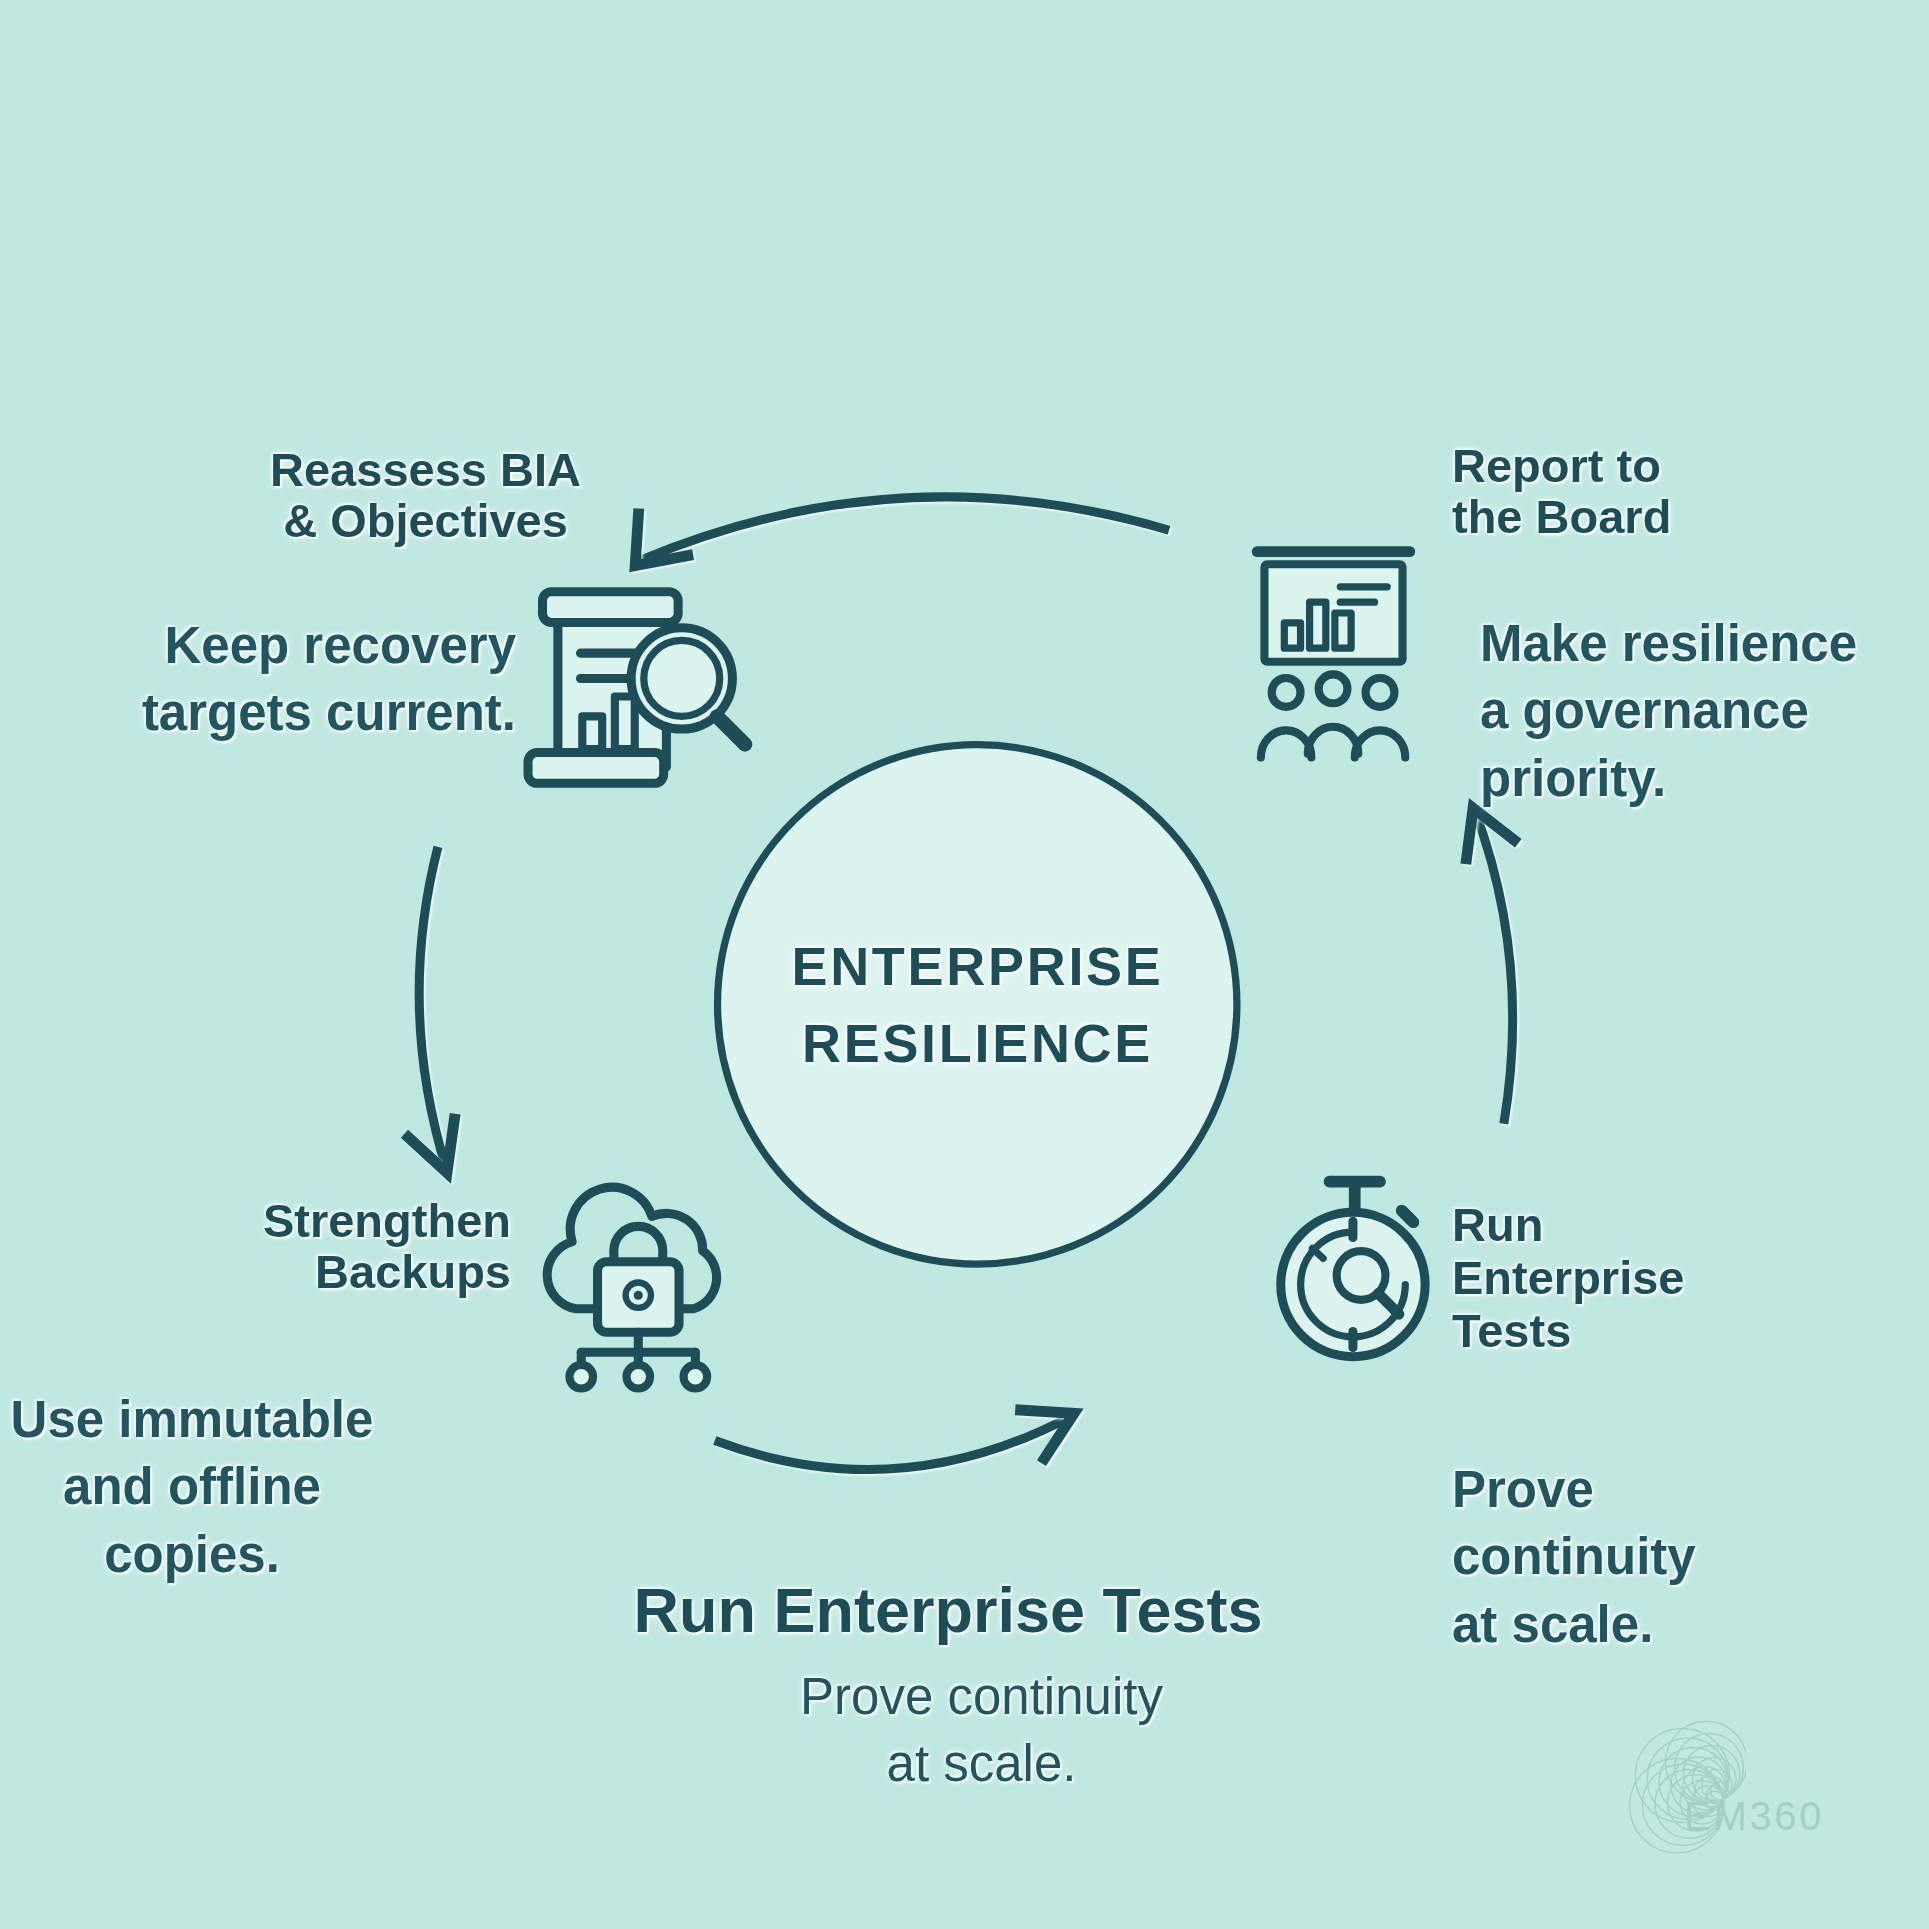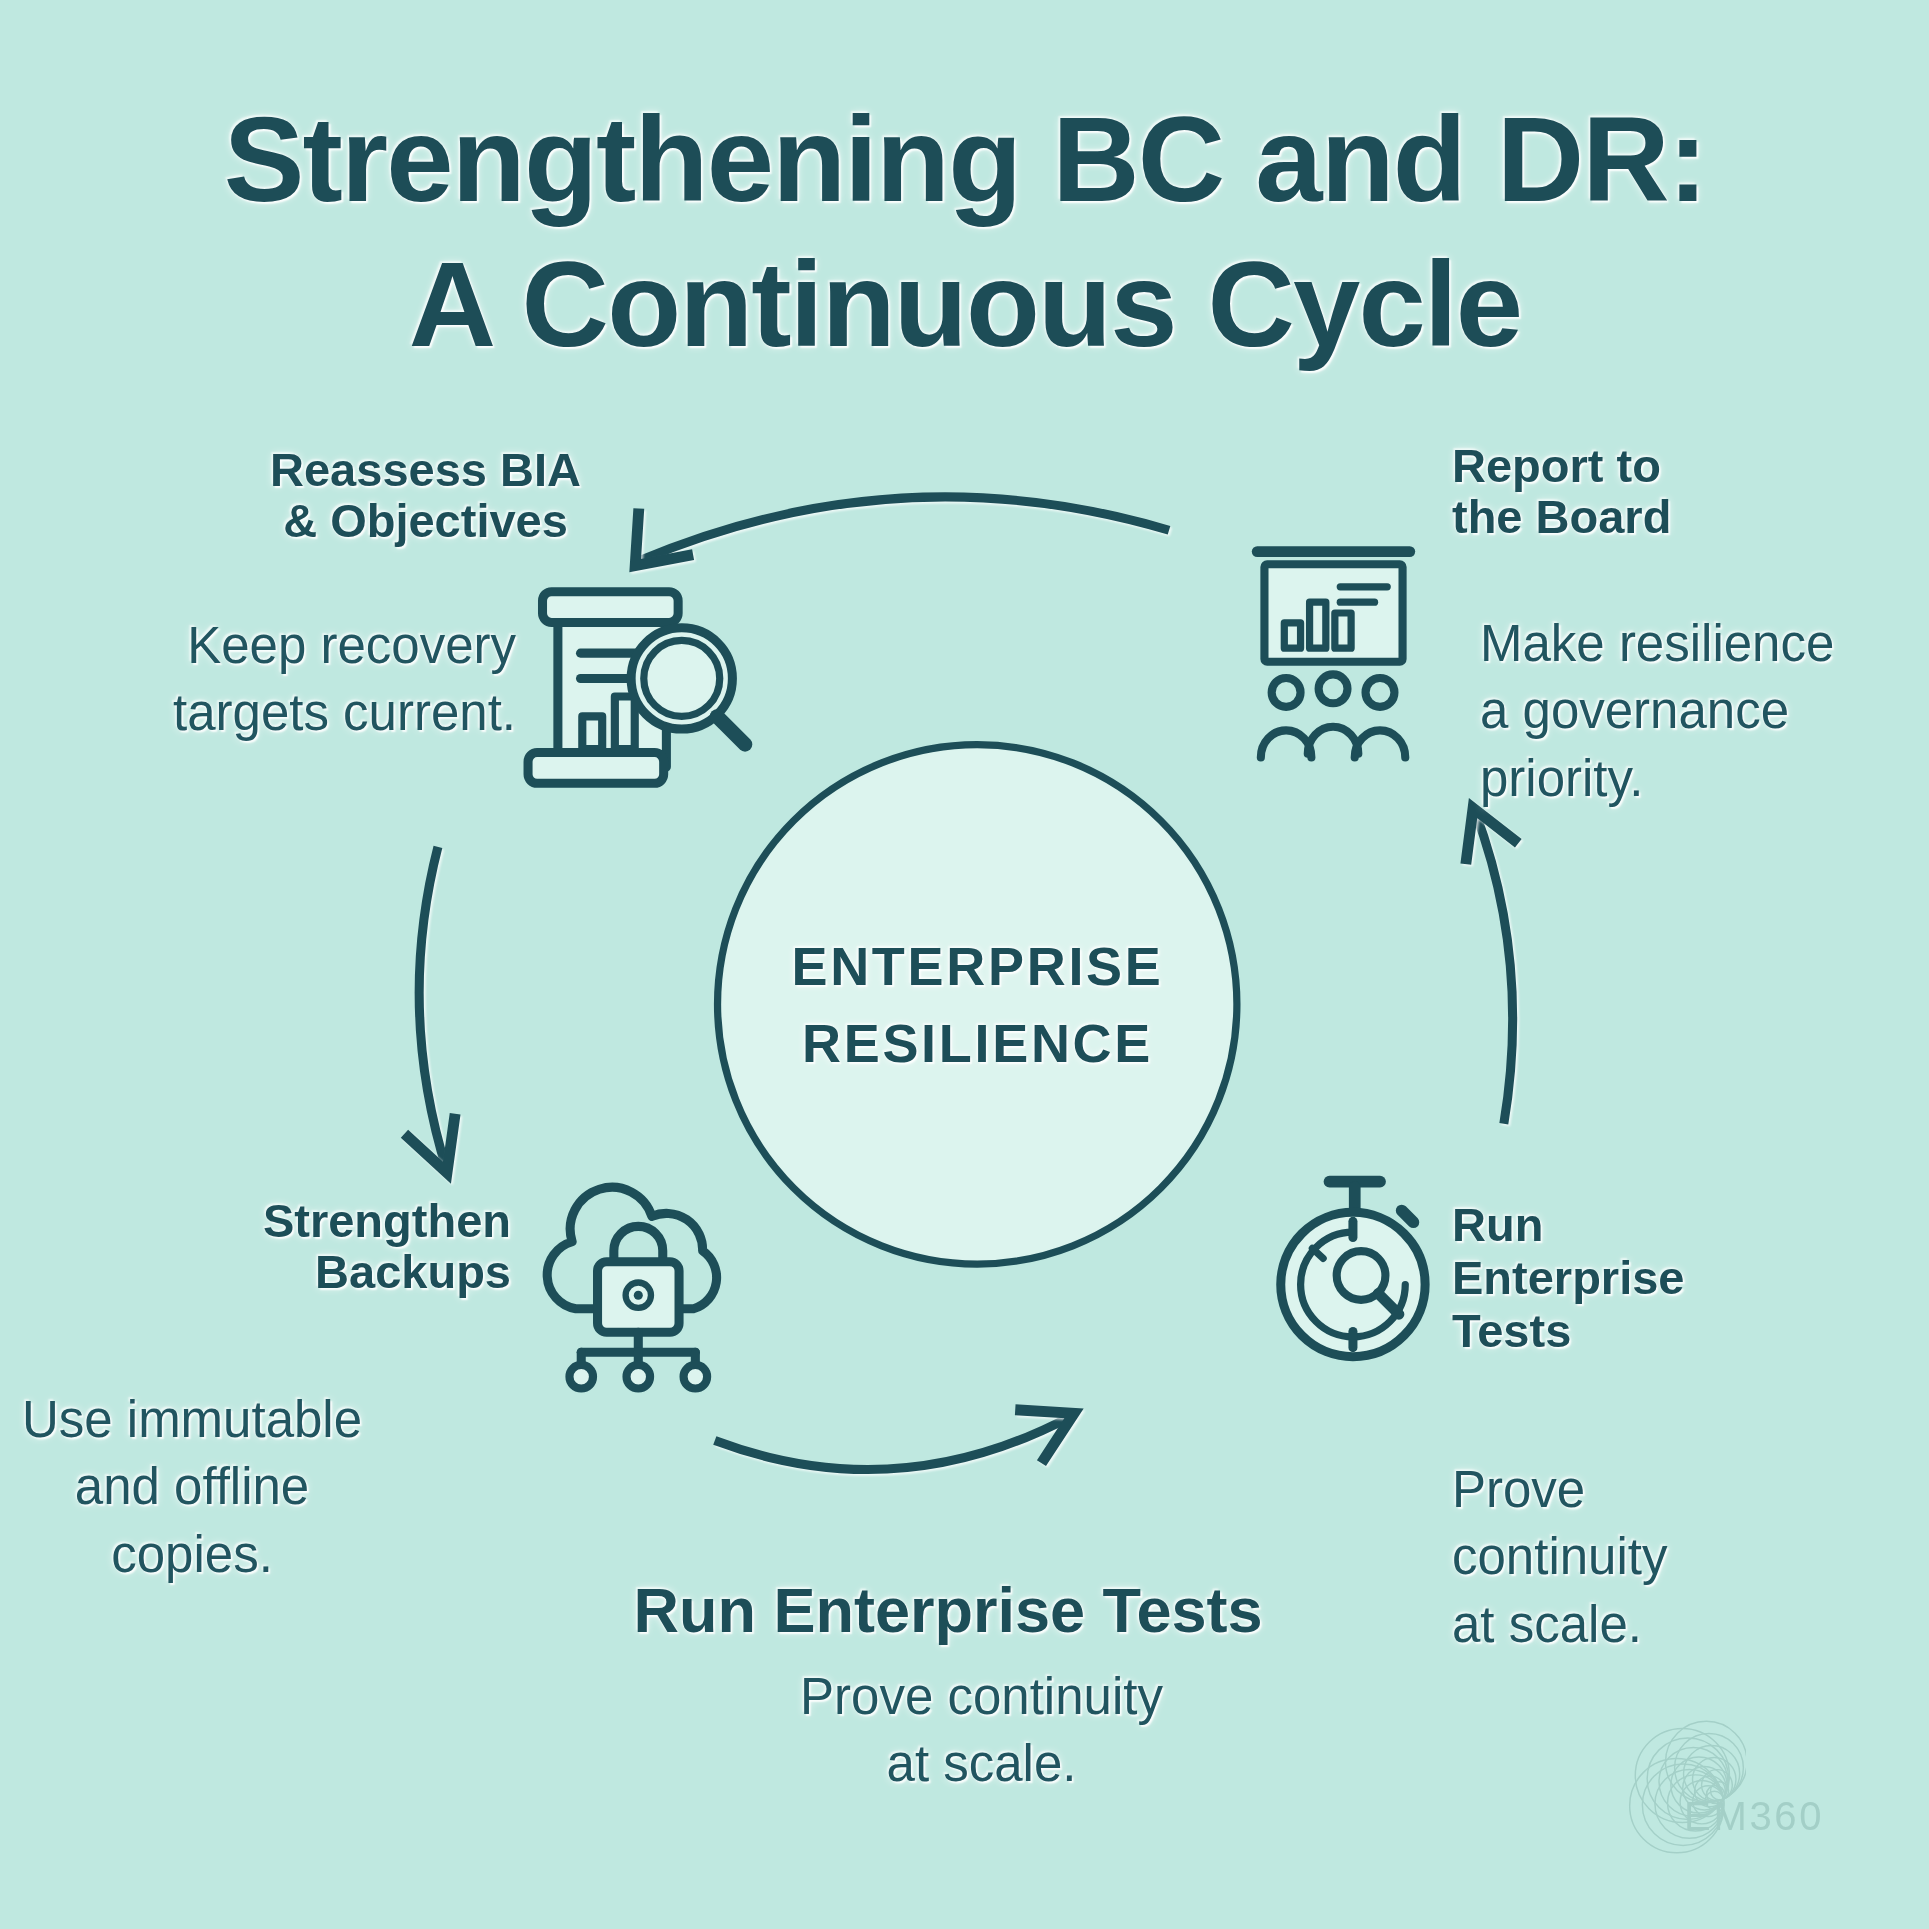--- a/index.html
+++ b/index.html
@@ -19,21 +19,21 @@
   .title{
     position:absolute;left:0;top:87px;width:1930px;
     text-align:center;color:#1d4d57;font-size:121px;font-weight:700;
     letter-spacing:-1.8px;line-height:1.2;margin:0;
   }
   .stage-heading{
     position:absolute;color:#1d4e58;font-weight:700;
     font-size:47px;line-height:1.08;margin:0;
   }
   .stage-desc{
-    position:absolute;color:#215560;font-weight:400;
+    position:absolute;color:#215560;font-weight:700;
     font-size:51px;line-height:1.32;margin:0;
   }
   .h-reassess{left:127px;top:445px;width:597px;text-align:center;}
   .d-reassess{left:86px;top:612px;width:430px;text-align:right;}
   .h-report{left:1452px;top:441px;width:416px;text-align:left;}
   .d-report{left:1452px;top:610px;width:434px;text-align:left;margin-left:28px;}
   .h-backups{left:90px;top:1196px;width:421px;text-align:right;}
   .d-backups{left:9px;top:1386px;width:366px;text-align:center;}
   .h-tests{left:1452px;top:1198px;width:425px;text-align:left;line-height:1.13;}
   .d-tests{left:1452px;top:1456px;width:398px;text-align:left;}
@@ -74,22 +74,20 @@
       <path stroke-width="12" d="M 706 562 L 702 625 L 766 613"></path>
       <path d="M 484 936 Q 438 1115 494 1294"></path>
       <path stroke-width="12" d="M 447 1253 L 494 1296 L 503 1231"></path>
       <path d="M 790 1592 Q 992 1668 1186 1564"></path>
       <path stroke-width="12" d="M 1122 1558 L 1187 1562 L 1151 1617"></path>
       <path d="M 1662 1242 Q 1692 1062 1630 896"></path>
       <path stroke-width="12" d="M 1620 955 L 1628 893 L 1678 932"></path>
     </g>
   </svg>
 
-  <h1 class="title ml halo">Strengthening BC and DR:
-A Continuous Cycle</h1>
 
   <div class="center-label ml halo">ENTERPRISE
 RESILIENCE</div>
 
   <div>
     <h2 class="stage-heading h-reassess ml halo">Reassess BIA
 &amp; Objectives</h2>
     <p class="stage-desc d-reassess ml halo">Keep recovery
 targets current.</p>
     <svg class="icon icon-reassess" width="240" height="217" viewBox="0 0 265 240">

